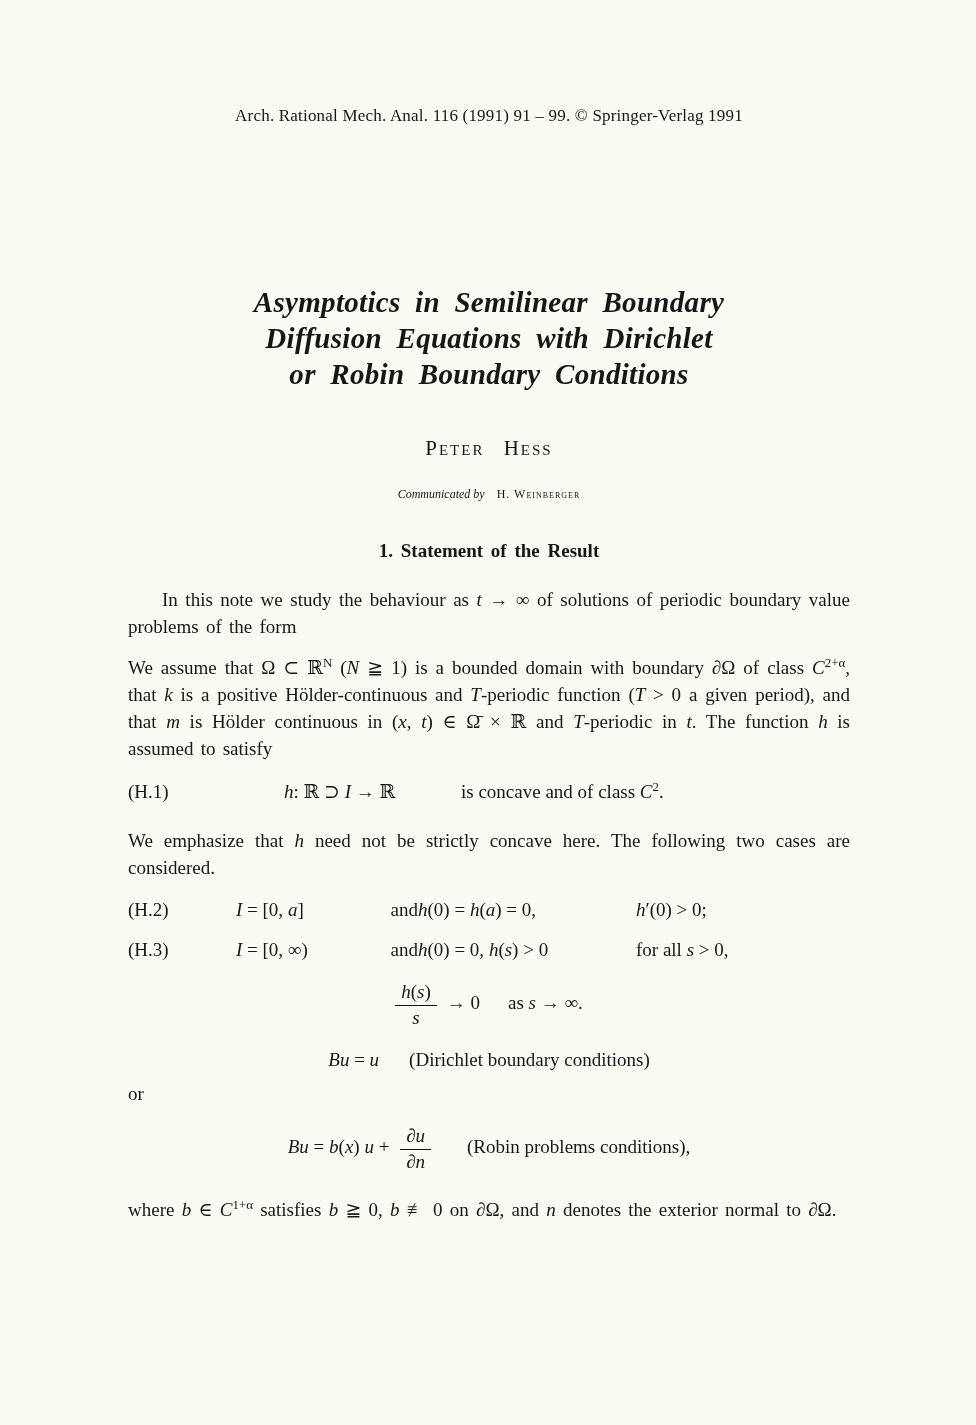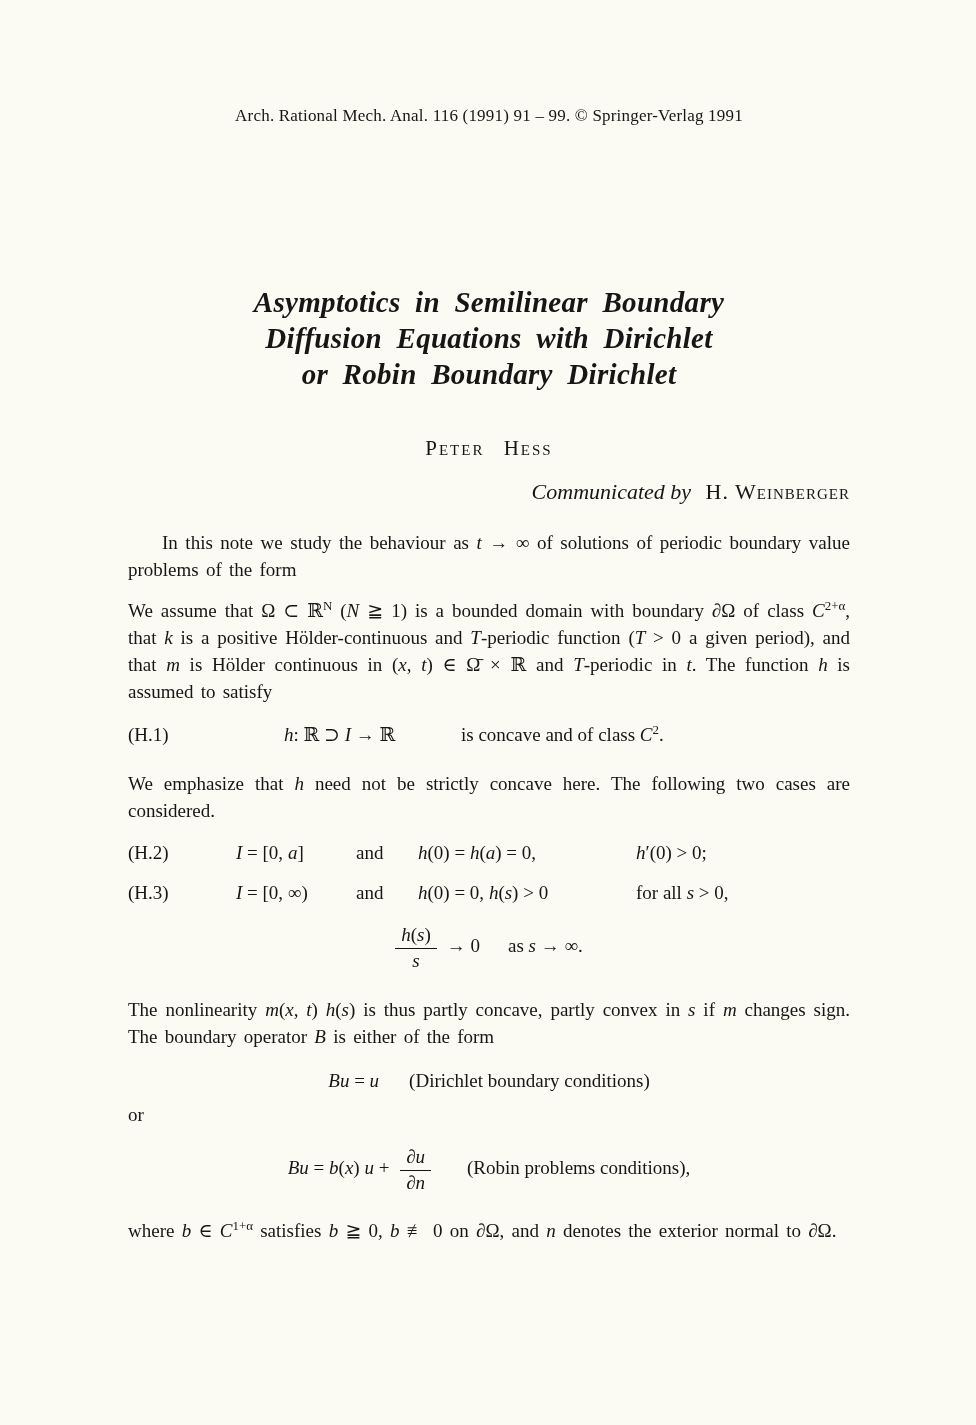--- a/index.html
+++ b/index.html
@@ -33,21 +33,21 @@
     letter-spacing: 0.3px;
   }
   .author {
     margin-top: 44px;
     text-align: center;
     font-variant: small-caps;
     font-size: 21px;
     letter-spacing: 2px;
     word-spacing: 12px;
   }
-  .communicated { margin-top: 18px; text-align: right; font-size: 22px; }
+  .communicated { margin-top: 26px; text-align: center; font-size: 12px; }
   .comm-prefix { font-style: italic; }
   .comm-name { font-variant: small-caps; margin-left: 9px; letter-spacing: 1px; }
   .section-heading {
     margin: 38px 0 0 0;
     text-align: center;
     font-size: 19px;
     font-weight: 700;
     word-spacing: 3px;
   }
   .body-par {
@@ -66,21 +66,21 @@
   .eq-star .eq-main1 { position: absolute; left: 140px; top: 2px; }
   .eq-star .eq-cond1 { position: absolute; left: 448px; top: 2px; }
   .eq-star .eq-main2 { position: absolute; left: 240px; top: 40px; }
   .eq-star .eq-cond2 { position: absolute; left: 448px; top: 40px; }
   .eq-star .eq-tag   { position: absolute; right: -6px; top: 21px; }
 
   .hyp-row { margin-top: 18px; font-size: 19px; }
   .hyp-label { display: inline-block; width: 108px; }
   .hyp-label.w156 { width: 156px; }
   .hyp-f1 { display: inline-block; min-width: 120px; }
-  .hyp-conj { display: inline-block; min-width: 62px; }
+  .hyp-conj { display: inline-block; min-width: 62px; text-align: right; }
   .hyp-f2 { display: inline-block; min-width: 218px; }
   .h1-formula { display: inline-block; min-width: 147px; }
   .h1-text { margin-left: 30px; }
 
   .eq-limit { margin-top: 20px; text-align: center; font-size: 19px; }
   .frac {
     display: inline-flex; flex-direction: column; align-items: center;
     vertical-align: middle; line-height: 1.15; text-align: center;
   }
   .frac .num { padding: 0 6px 2px 6px; border-bottom: 1.5px solid #161616; }
@@ -96,30 +96,31 @@
 </head>
 <body>
 
 <div class="page">
 
   <div class="journal-header">Arch. Rational Mech. Anal. 116 (1991) 91 – 99. © Springer-Verlag 1991</div>
 
   <h1 class="title">
     <span class="title-line">Asymptotics in Semilinear Boundary</span><br>
     <span class="title-line">Diffusion Equations with Dirichlet</span><br>
-    <span class="title-line">or Robin Boundary Dirichlet</span>
+    <span class="title-line">or Robin Boundary Conditions</span>
   </h1>
 
   <div class="author">Peter Hess</div>
 
   <div class="communicated">
     <span class="comm-prefix">Communicated by</span>
     <span class="comm-name">H. Weinberger</span>
   </div>
 
+  <h2 class="section-heading">1. Statement of the Result</h2>
 
   <p class="body-par indent">In this note we study the behaviour as <i>t</i> → ∞ of solutions of periodic boundary value problems of the form</p>
 
 
   <p class="body-par tight">We assume that Ω ⊂ ℝ<sup>N</sup> (<i>N</i> ≧ 1) is a bounded domain with boundary ∂Ω of class <i>C</i><sup>2+α</sup>, that <i>k</i> is a positive Hölder-continuous and <i>T</i>-periodic function (<i>T</i> &gt; 0 a given period), and that <i>m</i> is Hölder continuous in (<i>x</i>, <i>t</i>) ∈ Ω̄ × ℝ and <i>T</i>-periodic in <i>t</i>. The function <i>h</i> is assumed to satisfy</p>
 
   <div class="hyp-row">
     <span class="hyp-label w156">(H.1)</span><span class="h1-formula"><i>h</i>: ℝ ⊃ <i>I</i> → ℝ</span><span class="h1-text">is concave and of class <i>C</i><sup>2</sup>.</span>
   </div>
 
@@ -133,21 +134,20 @@
     <span class="hyp-label">(H.3)</span><span class="hyp-f1"><i>I</i> = [0, ∞)</span><span class="hyp-conj">and</span><span class="hyp-f2"><i>h</i>(0) = 0, <i>h</i>(<i>s</i>) &gt; 0</span><span class="hyp-f3">for all <i>s</i> &gt; 0,</span>
   </div>
 
   <div class="eq-limit">
     <span class="frac">
         <span class="num"><i>h</i>(<i>s</i>)</span>
         <span class="den"><i>s</i></span>
       </span><span class="limit-arrow">→ 0</span><span class="limit-as">as <i>s</i> → ∞.</span>
   </div>
 
-  <p class="body-par">The nonlinearity <i>m</i>(<i>x</i>, <i>t</i>) <i>h</i>(<i>s</i>) is thus partly concave, partly convex in <i>s</i> if <i>m</i> changes sign. The boundary operator <i>B</i> is either of the form</p>
 
   <div class="eq-center">
     <span><i>Bu</i> = <i>u</i></span><span class="eq-note">(Dirichlet boundary conditions)</span>
   </div>
 
   <div class="or-line">or</div>
 
   <div class="eq-center">
     <span><i>Bu</i> = <i>b</i>(<i>x</i>) <i>u</i> + </span><span class="frac robin-frac">
         <span class="num">∂<i>u</i></span>

